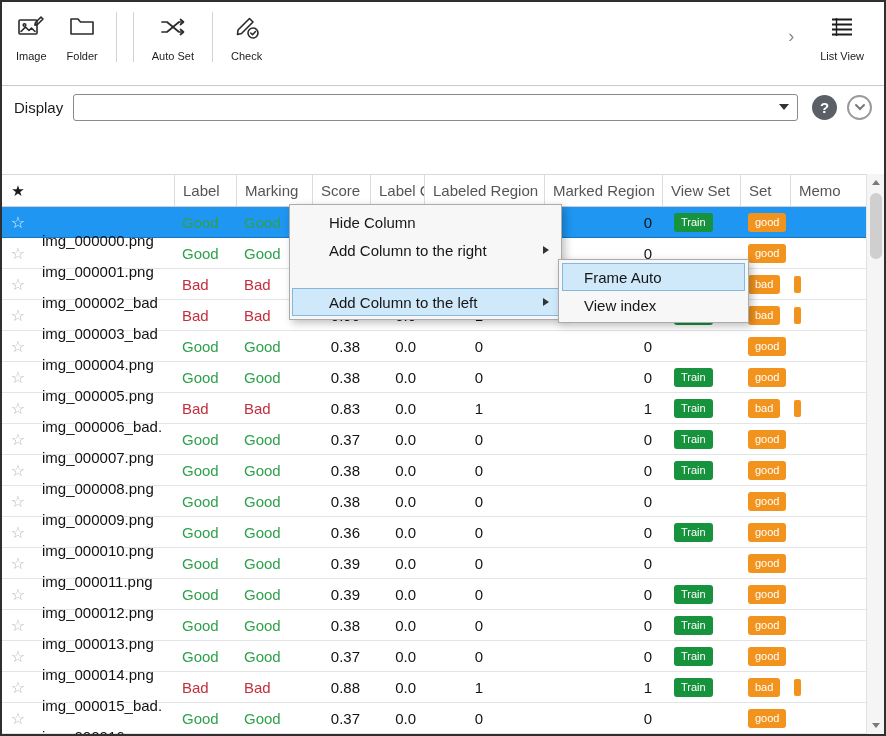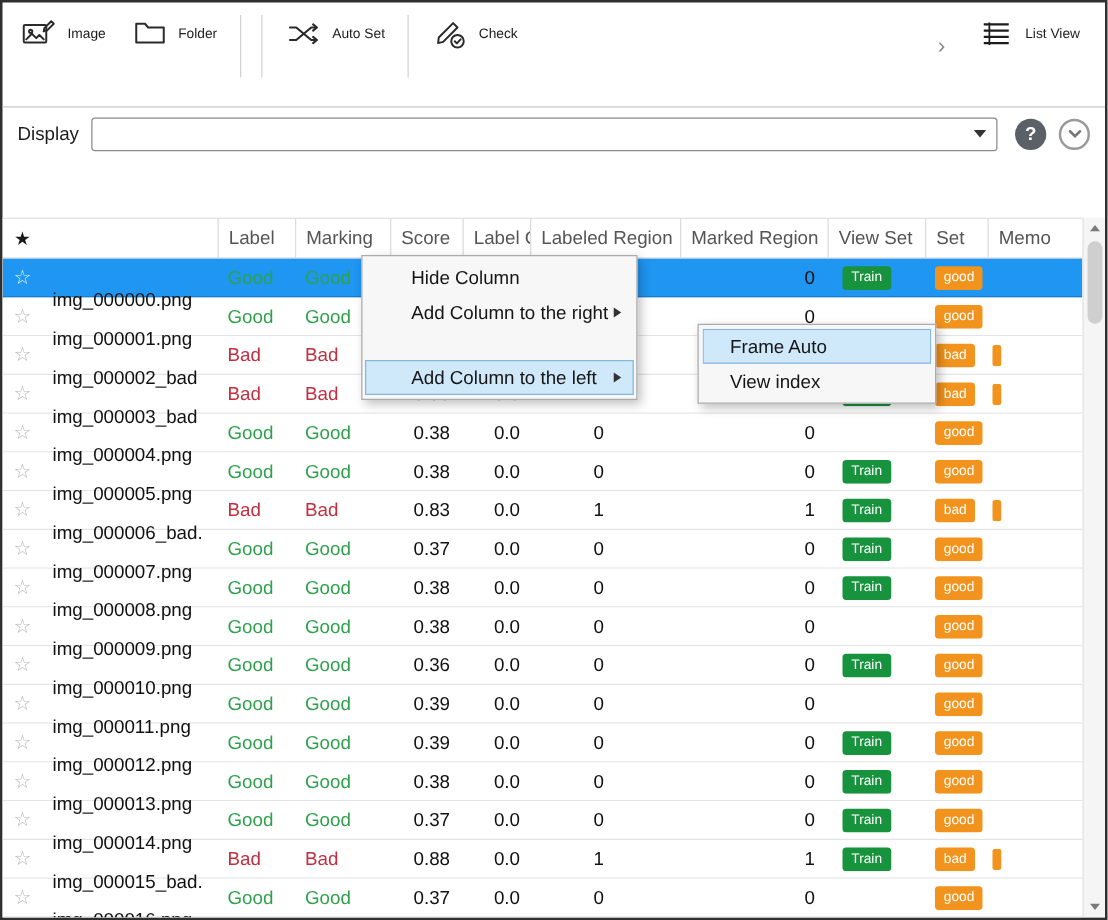--- a/index.html
+++ b/index.html
@@ -16,21 +16,21 @@
   }
 
   
   .toolbar {
     display: flex; align-items: flex-start;
     height: 84px;
     border-bottom: 1px solid #c9c9c9;
     padding: 8px 10px 0 4px;
   }
   .tool-btn {
-    display: flex; flex-direction: row; align-items: center;
+    display: flex; flex-direction: column; align-items: center;
     gap: 8px;
     background: none; border: none; cursor: pointer;
     padding: 2px 10px 0 10px;
     font-family: inherit; font-size: 11px; color: #1c1c1c;
   }
   .tool-icon { width: 30px; height: 30px; display: flex; align-items: center; justify-content: center; }
   .tool-icon svg { width: 28px; height: 28px; }
   .tool-sep { width: 1px; background: #d2d2d2; height: 50px; margin: 2px 8px 0 8px; }
   .toolbar-right { margin-left: auto; display: flex; align-items: flex-start; gap: 16px; }
   .overflow-chevron { color: #8a8a8a; font-size: 18px; margin-top: 16px; cursor: pointer; }
@@ -120,21 +120,21 @@
     display: flex; flex-direction: column; align-items: center;
   }
   .sb-btn { width: 100%; height: 17px; display: flex; align-items: center; justify-content: center; cursor: pointer; }
   .tri-up-s   { width: 0; height: 0; border-left: 4px solid transparent; border-right: 4px solid transparent; border-bottom: 5px solid #7a7a7a; }
   .tri-down-s { width: 0; height: 0; border-left: 4px solid transparent; border-right: 4px solid transparent; border-top: 5px solid #7a7a7a; }
   .sb-thumb { width: 12px; height: 66px; background: #cfcfcf; border-radius: 6px; margin-top: 2px; cursor: pointer; }
   .sb-btn.down { margin-top: auto; }
 
   
   .context-menu {
-    position: absolute; left: 287px; top: 202px; width: 221px;
+    position: absolute; left: 287px; top: 202px; width: 273px;
     background: #f7f7f7; border: 1px solid #ababab;
     box-shadow: 3px 3px 8px rgba(0,0,0,.25);
     padding: 3px 2px; z-index: 20;
   }
   .menu-item {
     height: 28px; display: flex; align-items: center;
     padding: 0 10px 0 37px; font-size: 15px; color: #161616; cursor: pointer;
   }
   .menu-item.highlighted {
     background: var(--menu-highlight, #cfe8fa);

